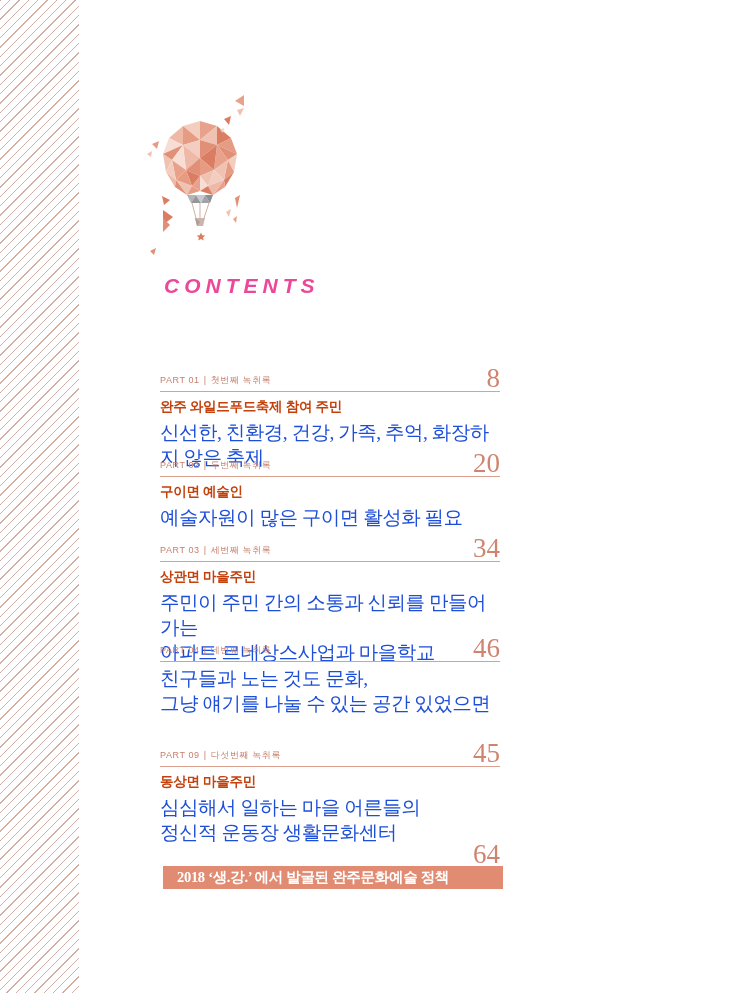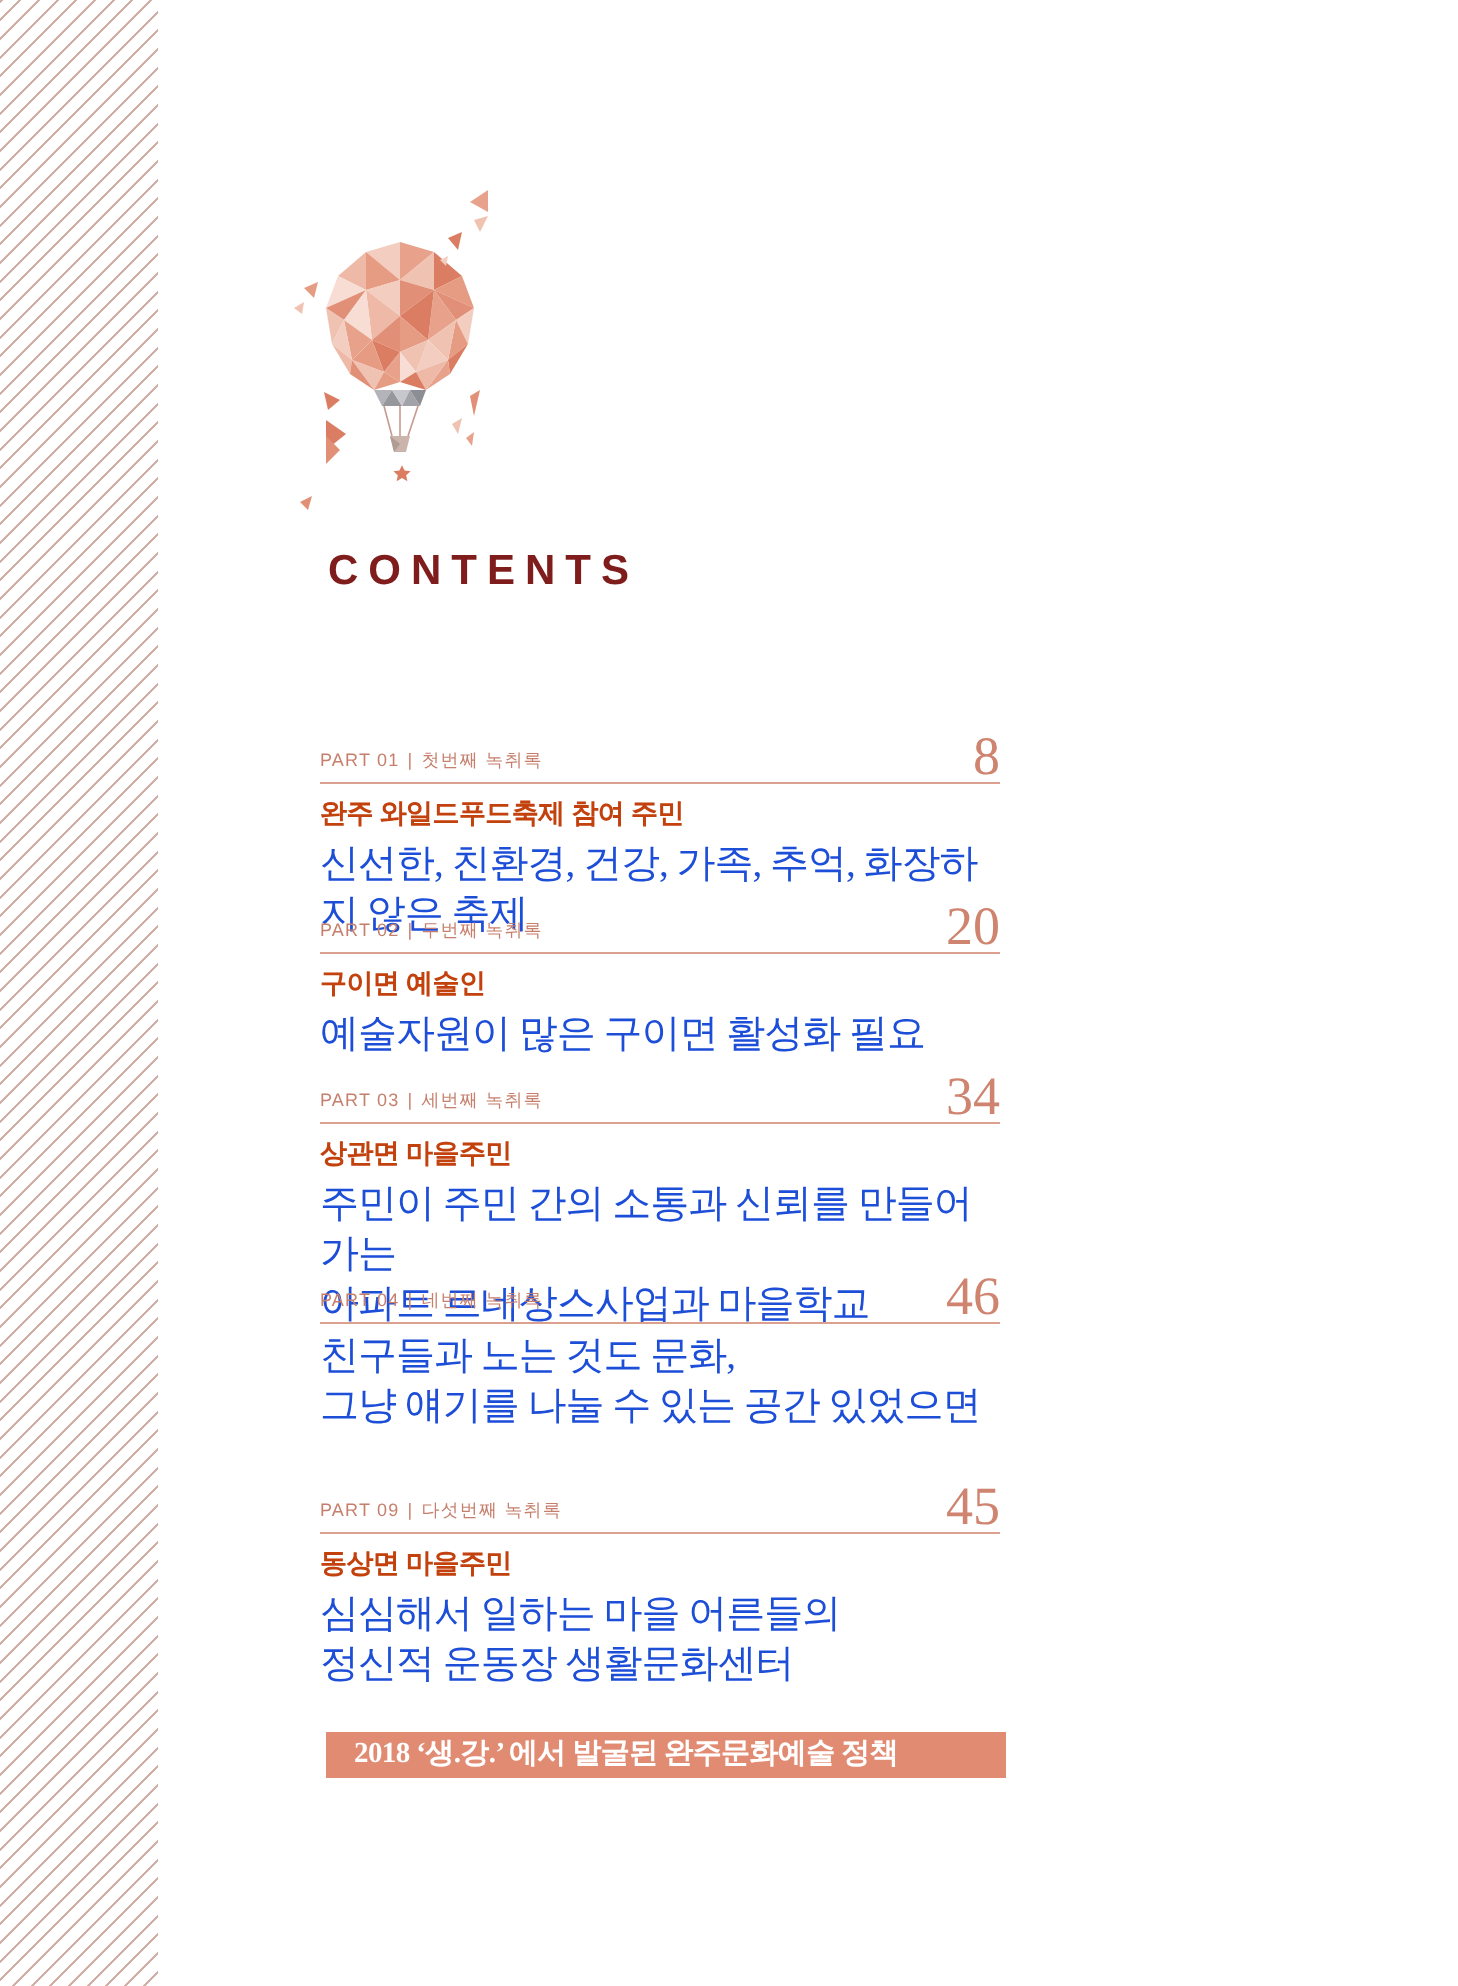--- a/index.html
+++ b/index.html
@@ -14,21 +14,21 @@
     background:repeating-linear-gradient(
       135deg,
       rgba(191,141,126,0.70) 0px,
       rgba(191,141,126,0.70) 1.1px,
       rgba(255,255,255,0) 1.1px,
       rgba(255,255,255,0) 6.6px);
   }
   .balloon { position:absolute; left:140px; top:88px; width:130px; height:175px; }
   .contents-heading {
     position:absolute; left:164px; top:274px;
-    font-size:21px; font-weight:bold; letter-spacing:5px; color:#7f1d1d;
+    font-size:21px; font-weight:bold; letter-spacing:5px; color:#ec4899;font-style:italic;
   }
   .toc-item { position:absolute; left:160px; width:340px; }
   .toc-head {
     display:flex; justify-content:space-between; align-items:flex-end;
     border-bottom:1px solid #dba08e; padding-bottom:1px; height:27px;
   }
   .toc-part {
     font-size:9px; color:#c67f6c; letter-spacing:0.6px; padding-bottom:3px;
     font-family:Liberation Sans, sans-serif;
   }
@@ -196,15 +196,16 @@
       </div>
       <div class="toc-page">45</div>
     </div>
     <div class="toc-sub">동상면 마을주민</div>
     <div class="toc-title">
       <div>심심해서 일하는 마을 어른들의</div>
       <div>정신적 운동장 생활문화센터</div>
     </div>
   </div>
 
+  <div class="footer-page">64</div>
   <div class="footer-banner">2018 ‘생.강.’ 에서 발굴된 완주문화예술 정책</div>
 
 </div>
 
 </body></html>

